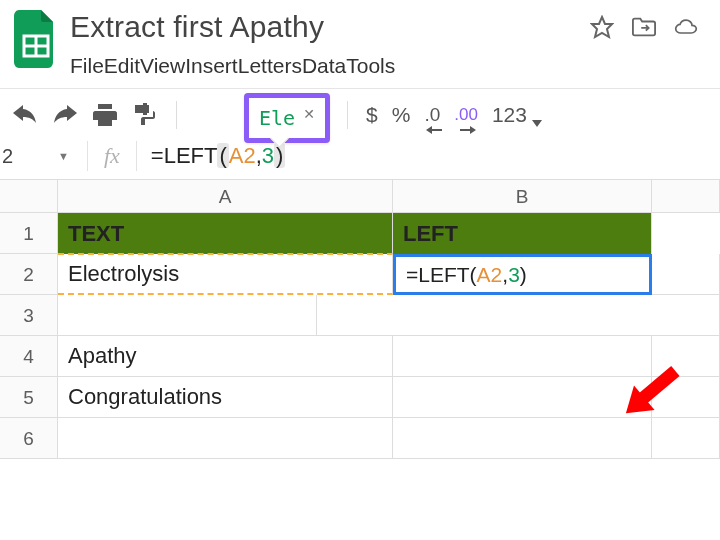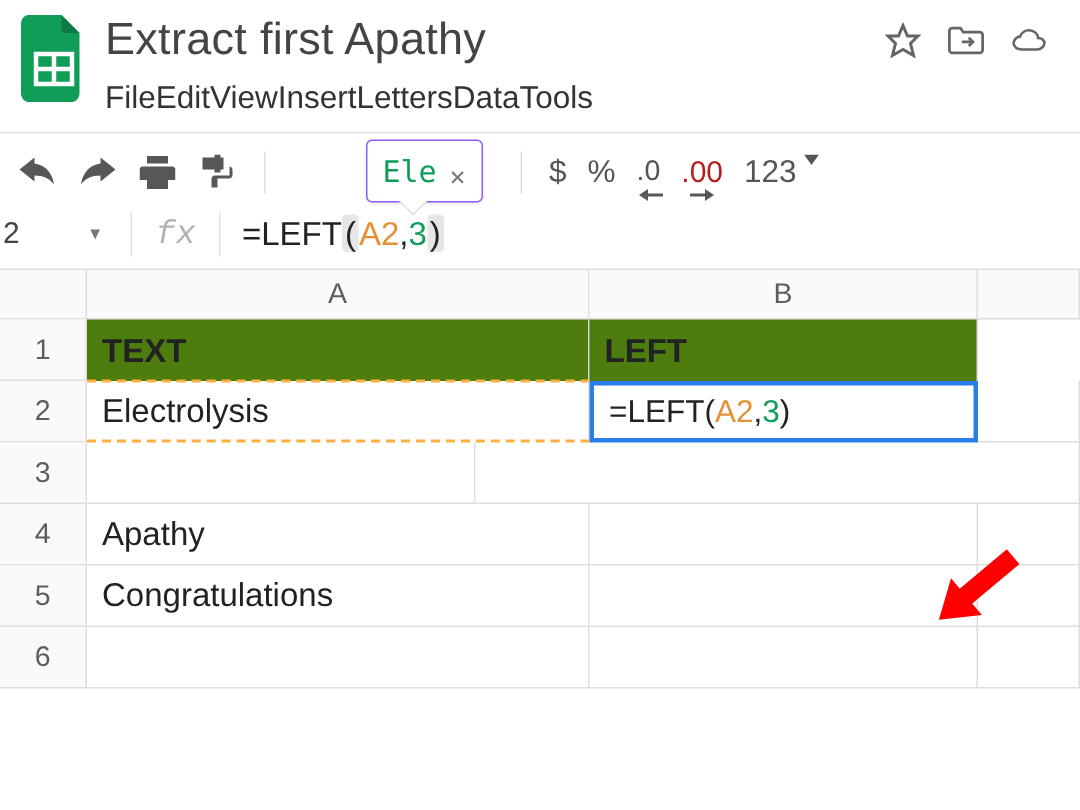--- a/index.html
+++ b/index.html
@@ -17,39 +17,39 @@
 
     .sep { height: 1px; background: #e5e5e5; }
 
     .toolbar { display: flex; align-items: center; padding: 12px 14px 8px 12px; gap: 14px; position: relative; }
     .tb-icon { color: #575757; display: inline-flex; align-items: center; justify-content: center; width: 26px; height: 26px; }
     .vr { width: 1px; height: 28px; background: #ddd; margin: 0 4px; }
     .tb-text { font-size: 21px; color: #555; }
 
     .tooltip {
       position: absolute; top: 4px; left: 244px; background: #fff;
-      border: 1px solid #8b5cf6; border-radius: 4px; padding: 8px 10px;
-      display: flex; align-items: flex-end; gap: 8px; box-shadow: 0 1px 3px rgba(0,0,0,0.1);
+      border: 5px solid #8b5cf6; border-radius: 4px; padding: 8px 10px;
+      display: flex; align-items: flex-start; gap: 8px; box-shadow: 0 1px 3px rgba(0,0,0,0.1);
       z-index: 5;
     }
     .tooltip-text { color: #0f9d58; font-size: 20px; font-family: monospace; }
     .tooltip-x { color: #757575; font-size: 14px; }
     .tooltip::before {
       content: ''; position: absolute; bottom: -7px; left: 24px;
       width: 12px; height: 12px; background: #fff;
       border-right: 1px solid #dedede; border-bottom: 1px solid #dedede;
       transform: rotate(45deg);
     }
     .chip-area { width: 94px; height: 28px; }
     .dd-caret { color: #c4c4c4; }
 
     .fx-row { display: flex; align-items: center; padding: 4px 0 8px 0; }
     .name-box { width: 58px; font-size: 20px; color: #454545; padding-left: 2px; }
     .name-dd { color: #777; font-size: 11px; margin-right: 18px; }
-    .fx-label { font-style: italic; font-family: Liberation Mono, monospace; font-size: 22px; color: #b2b2b2; padding: 0 16px; }
+    .fx-label { font-style: italic; font-family: Liberation Serif, serif; font-size: 22px; color: #b2b2b2; padding: 0 16px; }
     .fx-vr { width: 1px; height: 30px; background: #e3e3e3; }
     .formula { font-size: 22px; font-family: monospace; padding-left: 14px; color: #222; }
     .tok-cell { color: #e69138; }
     .tok-num { color: #0f9d58; }
     .tok-br { color: #222; background: #e6e6e6; border-radius: 3px; padding: 0 2px; }
 
     .grid { border-top: 1px solid #ddd; }
     .col-headers { display: flex; height: 33px; }
     .rh-corner { width: 58px; background: #fafafa; border-right: 1px solid #ddd; border-bottom: 1px solid #ddd; }
     .col-h { background: #fafafa; border-right: 1px solid #ddd; border-bottom: 1px solid #ddd; text-align: center; color: #5d5d5d; font-size: 19px; line-height: 33px; }
@@ -163,27 +163,27 @@
     </span>
   <div class="vr"></div>
   <span class="tb-text">$</span>
   <span class="tb-text">%</span>
   <span class="tb-icon" style="width:auto;font-size:19px;color:#555;position:relative;">
     <span>.0</span>
     <svg width="16" height="8" viewBox="0 0 16 8" fill="#575757" style="position:absolute;bottom:-6px;left:2px;">
         <path d="M6 0L0 4l6 4V5h10V3H6z"></path>
       </svg>
   </span>
-  <span class="tb-icon" style="width:auto;font-size:20px;color:#b91c1c;position:relative;">
+  <span class="tb-icon" style="width:auto;font-size:17px;color:#8b5cf6;position:relative;">
     <span>.00</span>
     <svg width="16" height="8" viewBox="0 0 16 8" fill="#575757" style="position:absolute;bottom:-6px;left:6px;">
         <path d="M10 0l6 4-6 4V5H0V3h10z"></path>
       </svg>
   </span>
-  <span class="tb-text" style="display:inline-flex;align-items:flex-start;">
+  <span class="tb-text" style="display:inline-flex;align-items:flex-end;">
     <span>123</span>
     <svg width="10" height="7" viewBox="0 0 10 7" fill="#575757" style="margin-left:5px;">
         <polygon points="0,0 10,0 5,7"></polygon>
       </svg>
   </span>
 
   <div class="tooltip">
     <span class="tooltip-text">Ele</span>
     <span class="tooltip-x">✕</span>
   </div>

